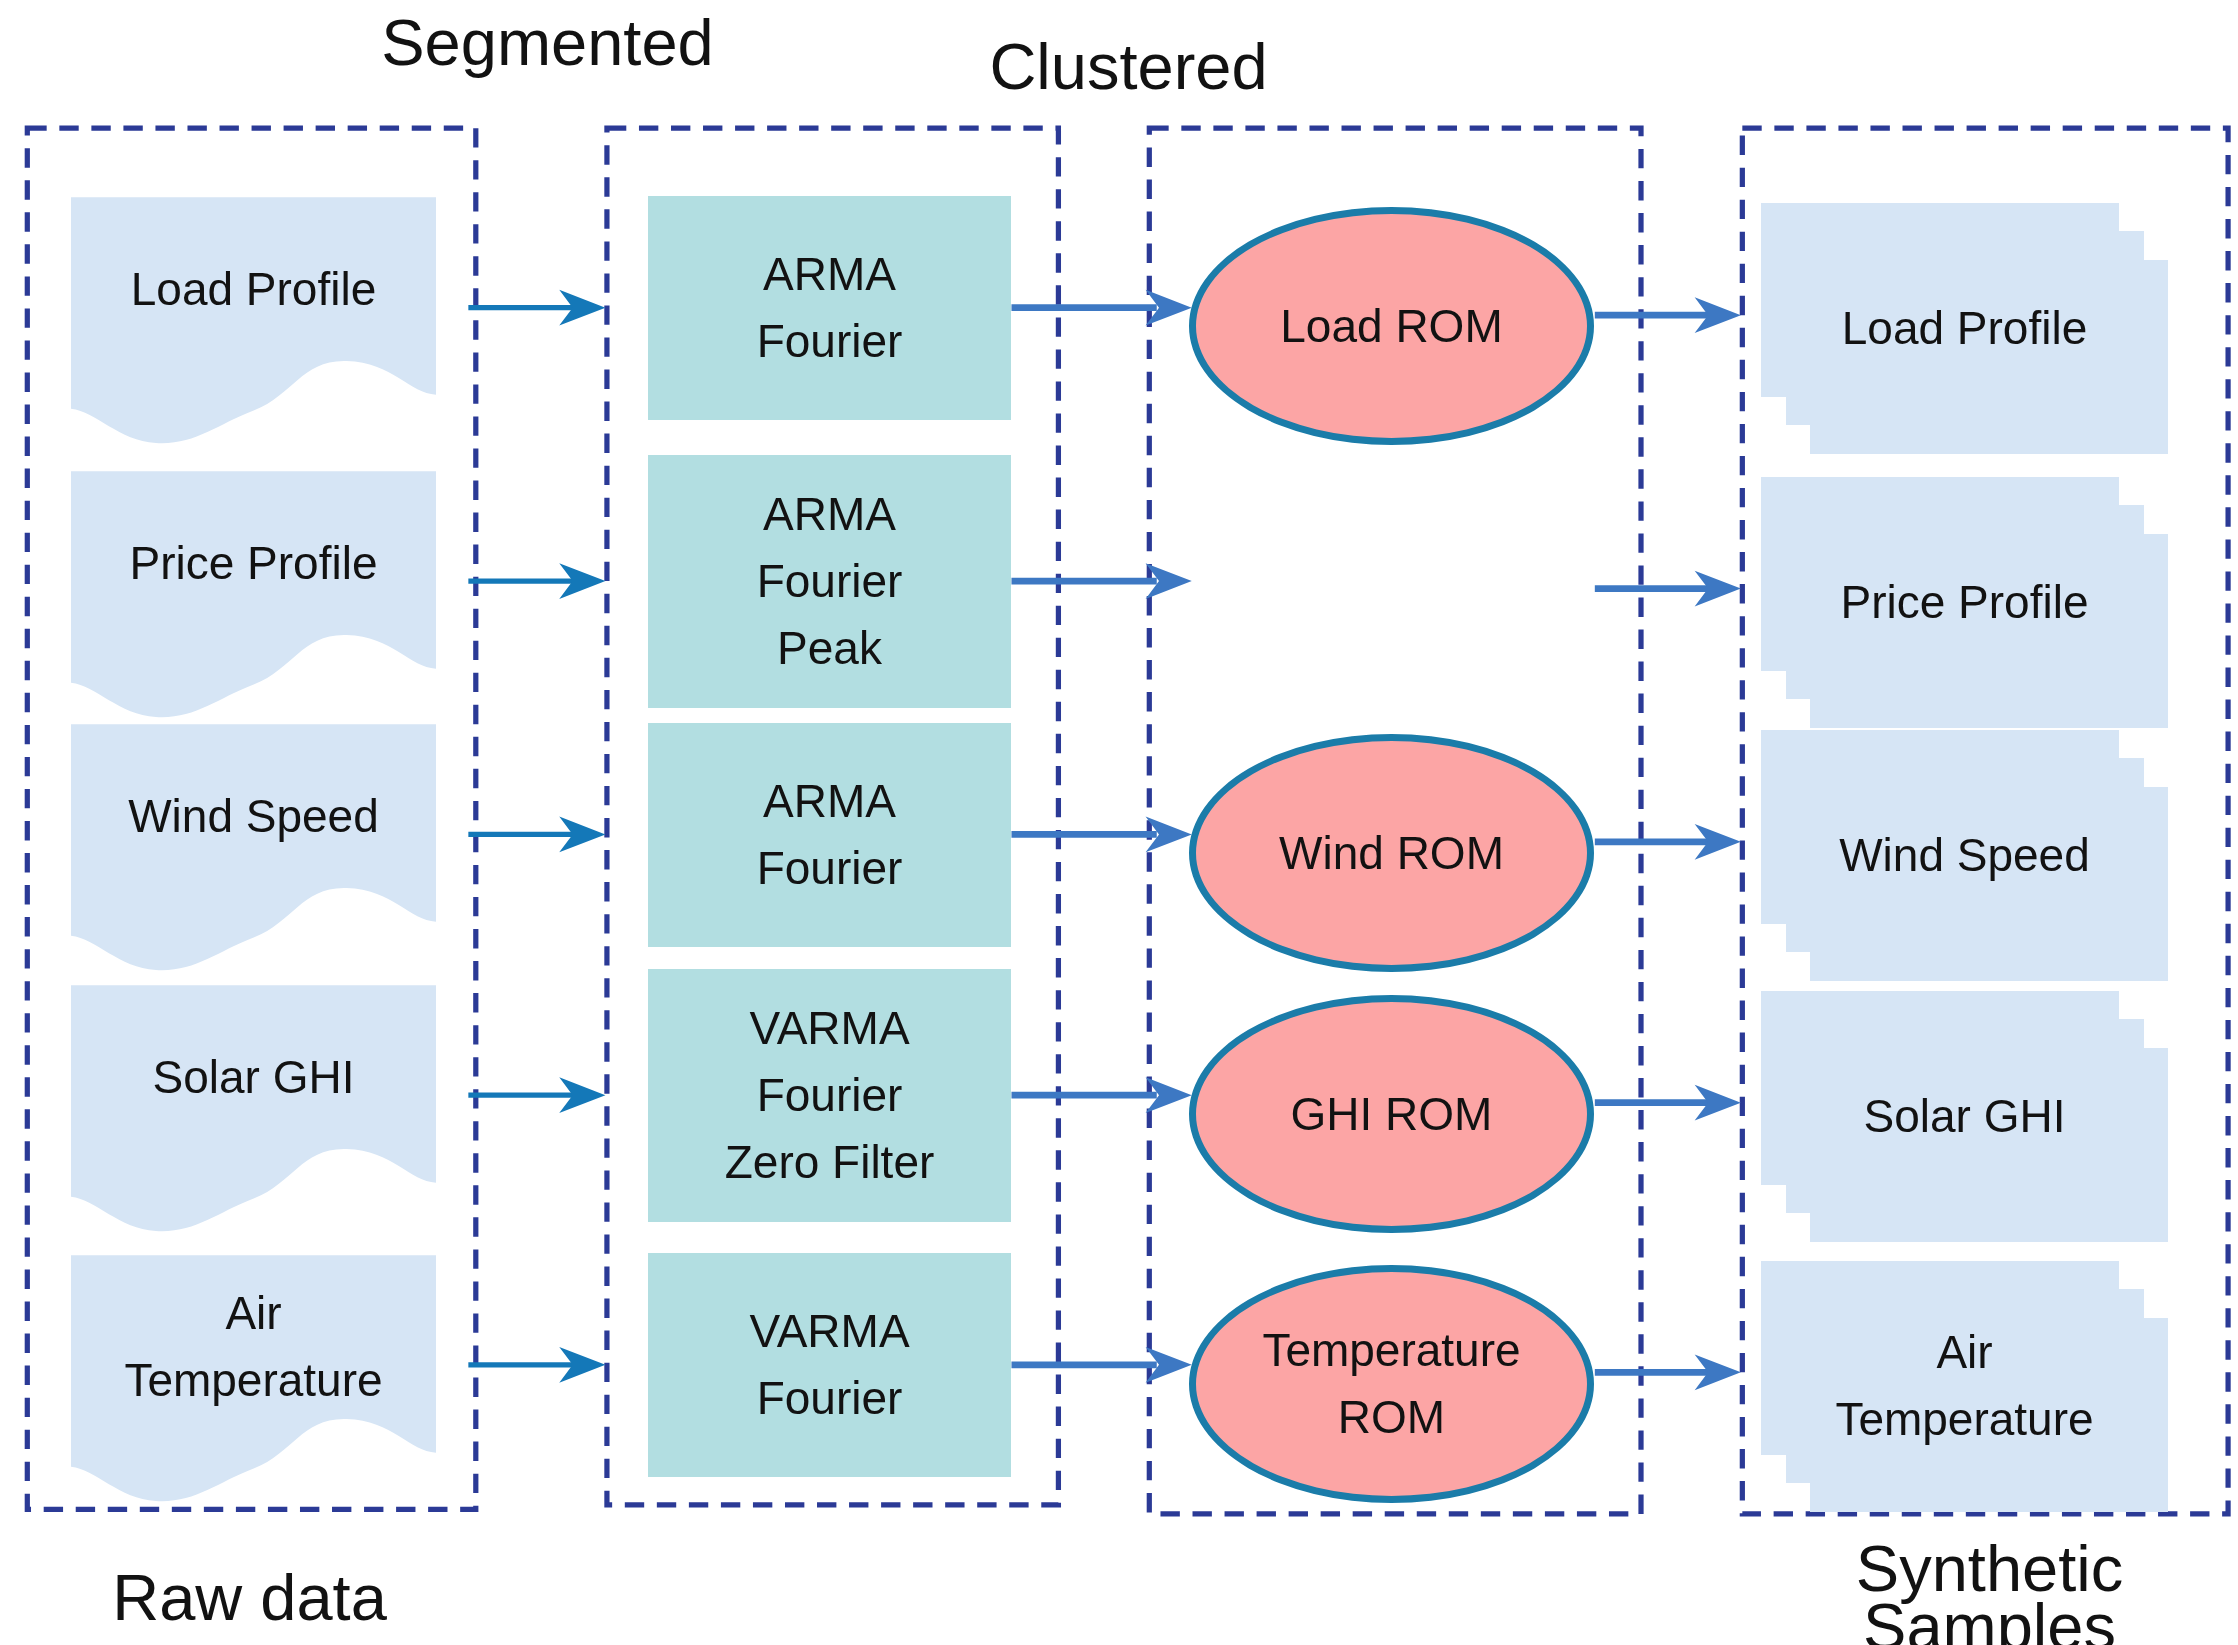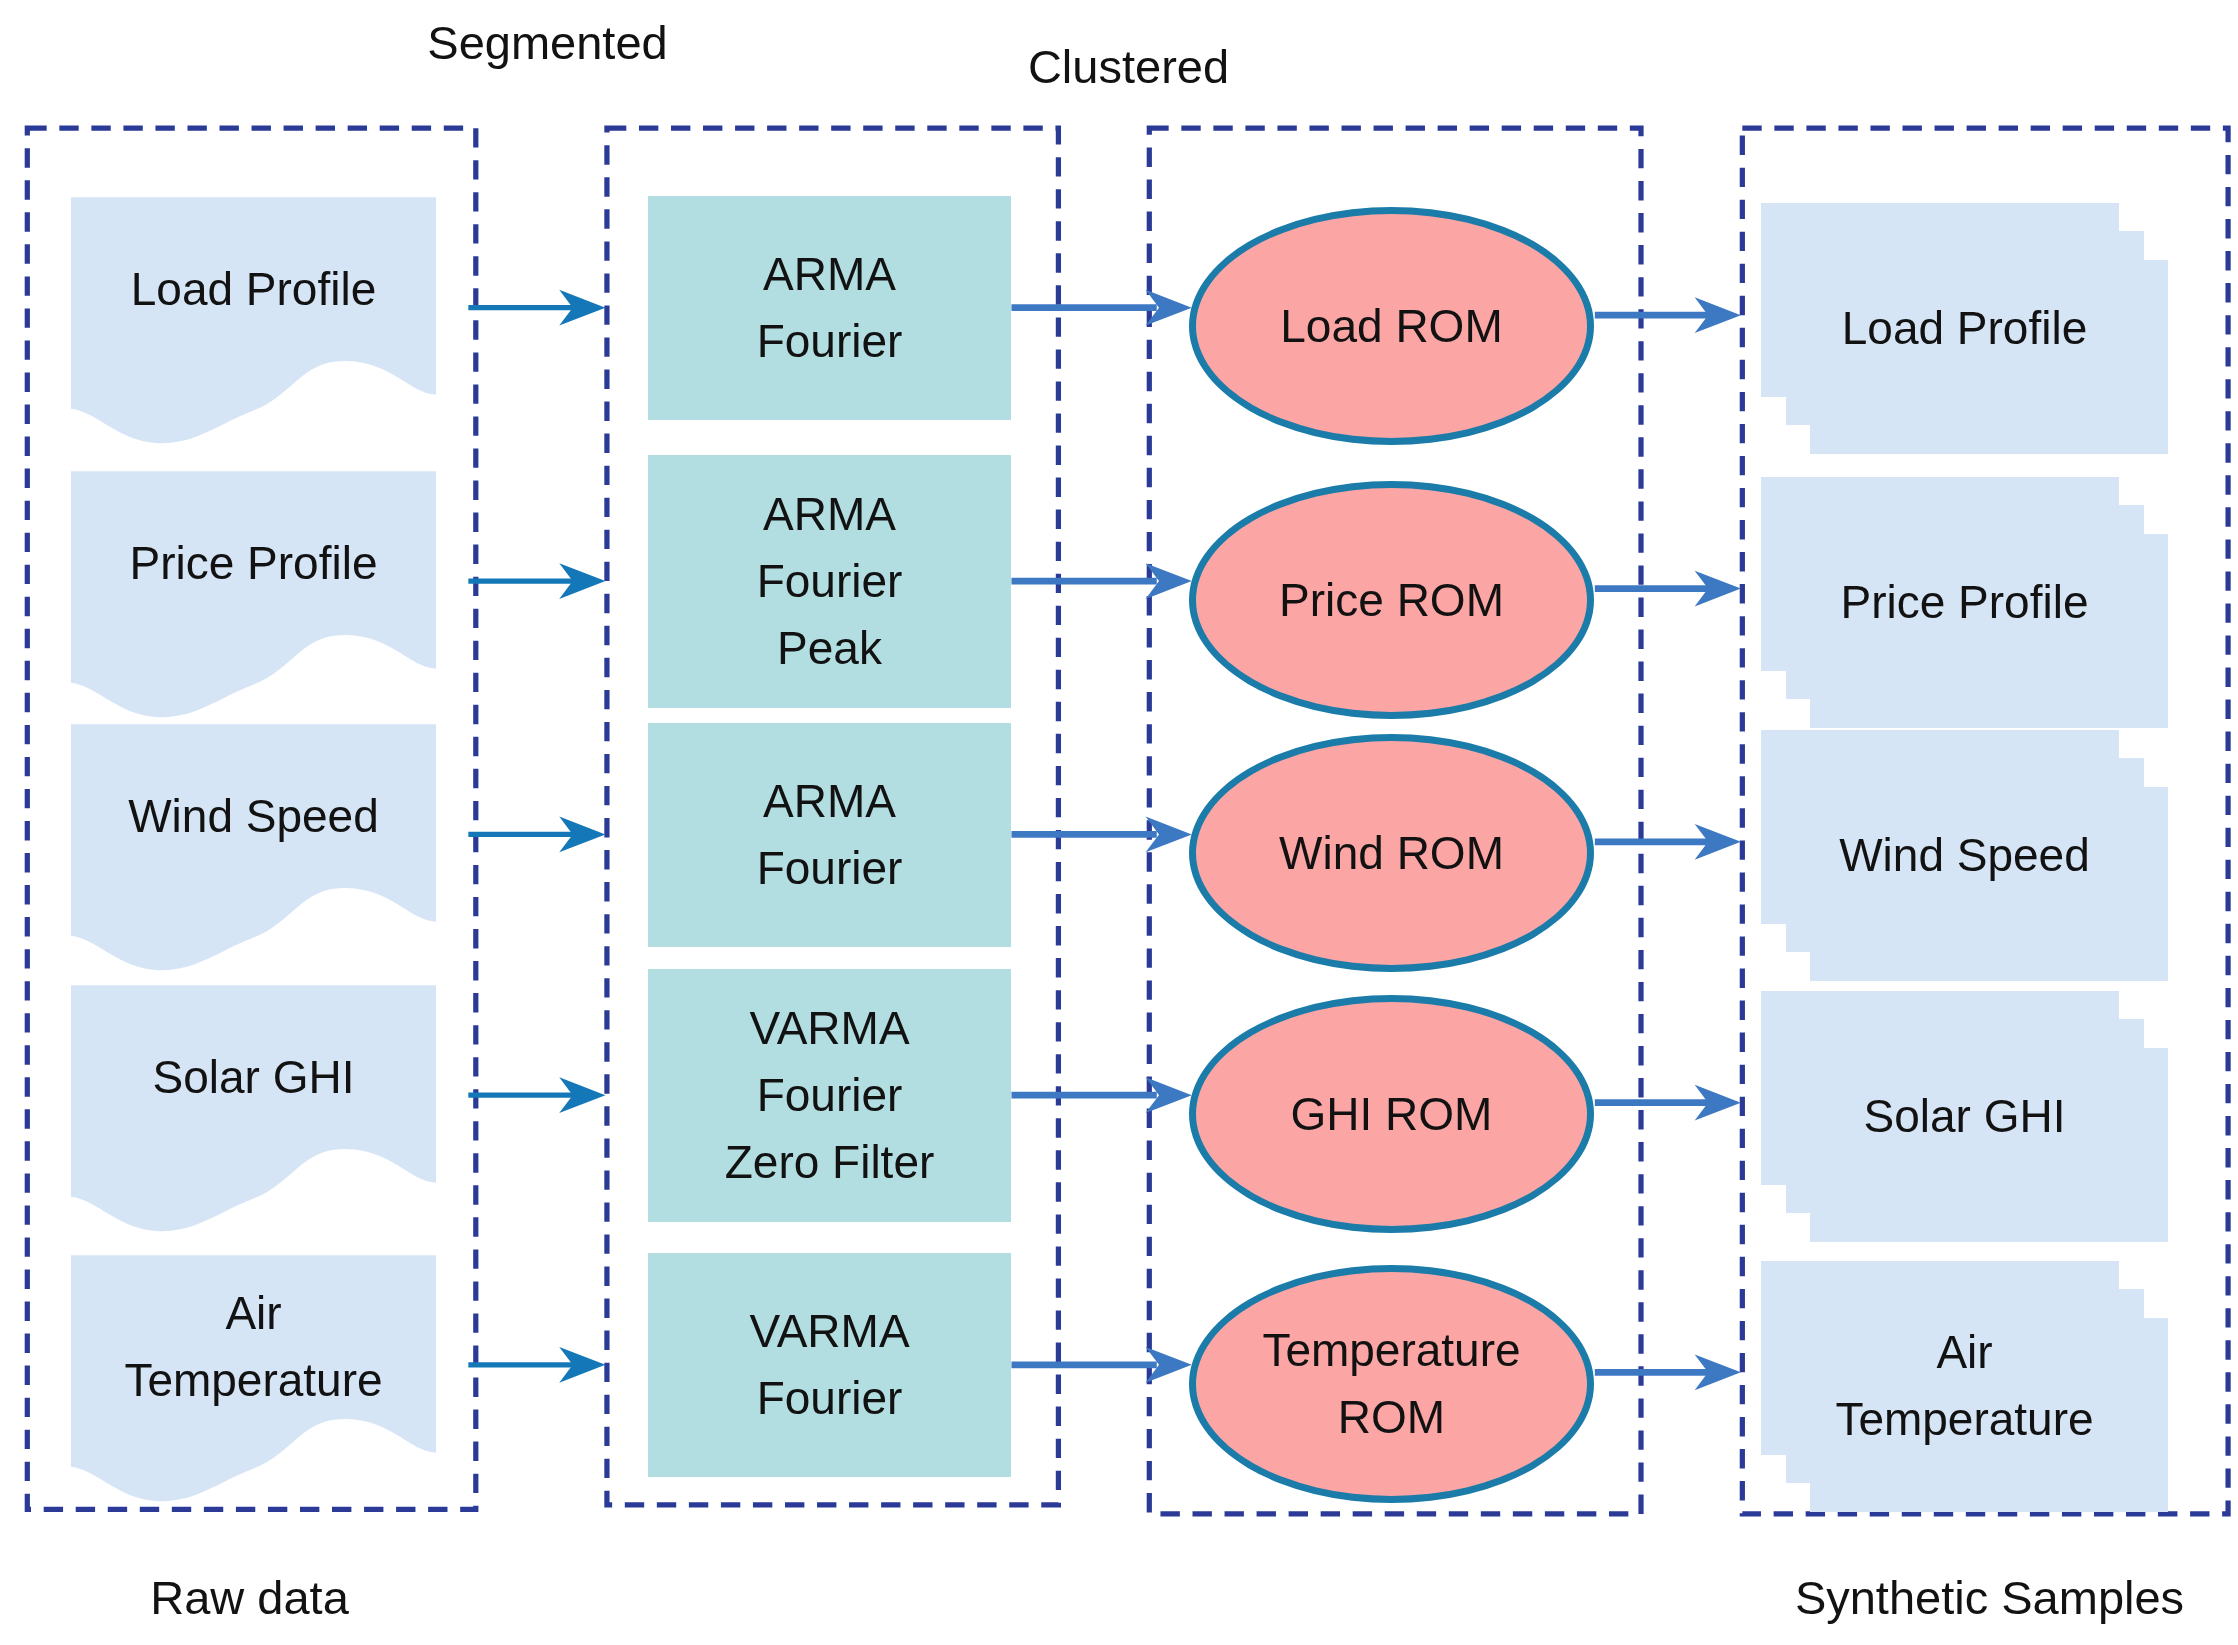--- a/index.html
+++ b/index.html
@@ -1,21 +1,21 @@
 <!DOCTYPE html>
 <html style="font-size:12px"><head>
 <meta charset="utf-8">
 <style>
   html,body{margin:0;padding:0;background:#ffffff;}
   body{width:2239px;height:1645px;position:relative;font-family:"Liberation Sans",sans-serif;color:#111;}
   #canvas{position:absolute;left:0;top:0;width:2239px;height:1645px;background:#fff;overflow:hidden;}
   #frame{position:absolute;left:0;top:0;z-index:1;}
   .lbl{position:absolute;display:flex;align-items:center;justify-content:center;
        text-align:center;font-size:46px;line-height:67px;white-space:pre-line;z-index:5;color:#121212;}
-  .big{font-size:47px;line-height:58px;}
+  .big{font-size:65px;line-height:58px;}
   .raw-card{position:absolute;left:71px;z-index:2;}
   .model-box{position:absolute;left:648px;width:363px;background:#b2dee1;z-index:2;}
   .rom-ellipse{position:absolute;left:1189px;width:405px;height:238px;background:#fca5a5;
        border:7.5px solid #1b7ca9;border-radius:50%;box-sizing:border-box;z-index:2;}
   .stack{position:absolute;left:1761px;width:407px;height:250px;z-index:2;}
   .sheet{position:absolute;width:358px;height:194px;background:#d6e5f5;}
   .sheet.s2{left:24.6px;top:28px;}
   .sheet.s3{left:49px;top:57px;}
   .full{left:0;top:0;right:0;bottom:0;width:100%;height:100%;}
 </style>
@@ -147,23 +147,20 @@
 Zero Filter</div>
     </div>
   <div class="model-box" style="top:1253px;height:224px;">
       <div class="lbl full">VARMA
 Fourier</div>
     </div>
 
   <div class="rom-ellipse" style="top:207px;">
       <div class="lbl full">Load ROM</div>
     </div>
-  <div class="rom-ellipse" style="top:481px;">
-      <div class="lbl full">Price ROM</div>
-    </div>
   <div class="rom-ellipse" style="top:734px;">
       <div class="lbl full">Wind ROM</div>
     </div>
   <div class="rom-ellipse" style="top:995px;">
       <div class="lbl full">GHI ROM</div>
     </div>
   <div class="rom-ellipse" style="top:1265px;">
       <div class="lbl full">Temperature
 ROM</div>
     </div>

